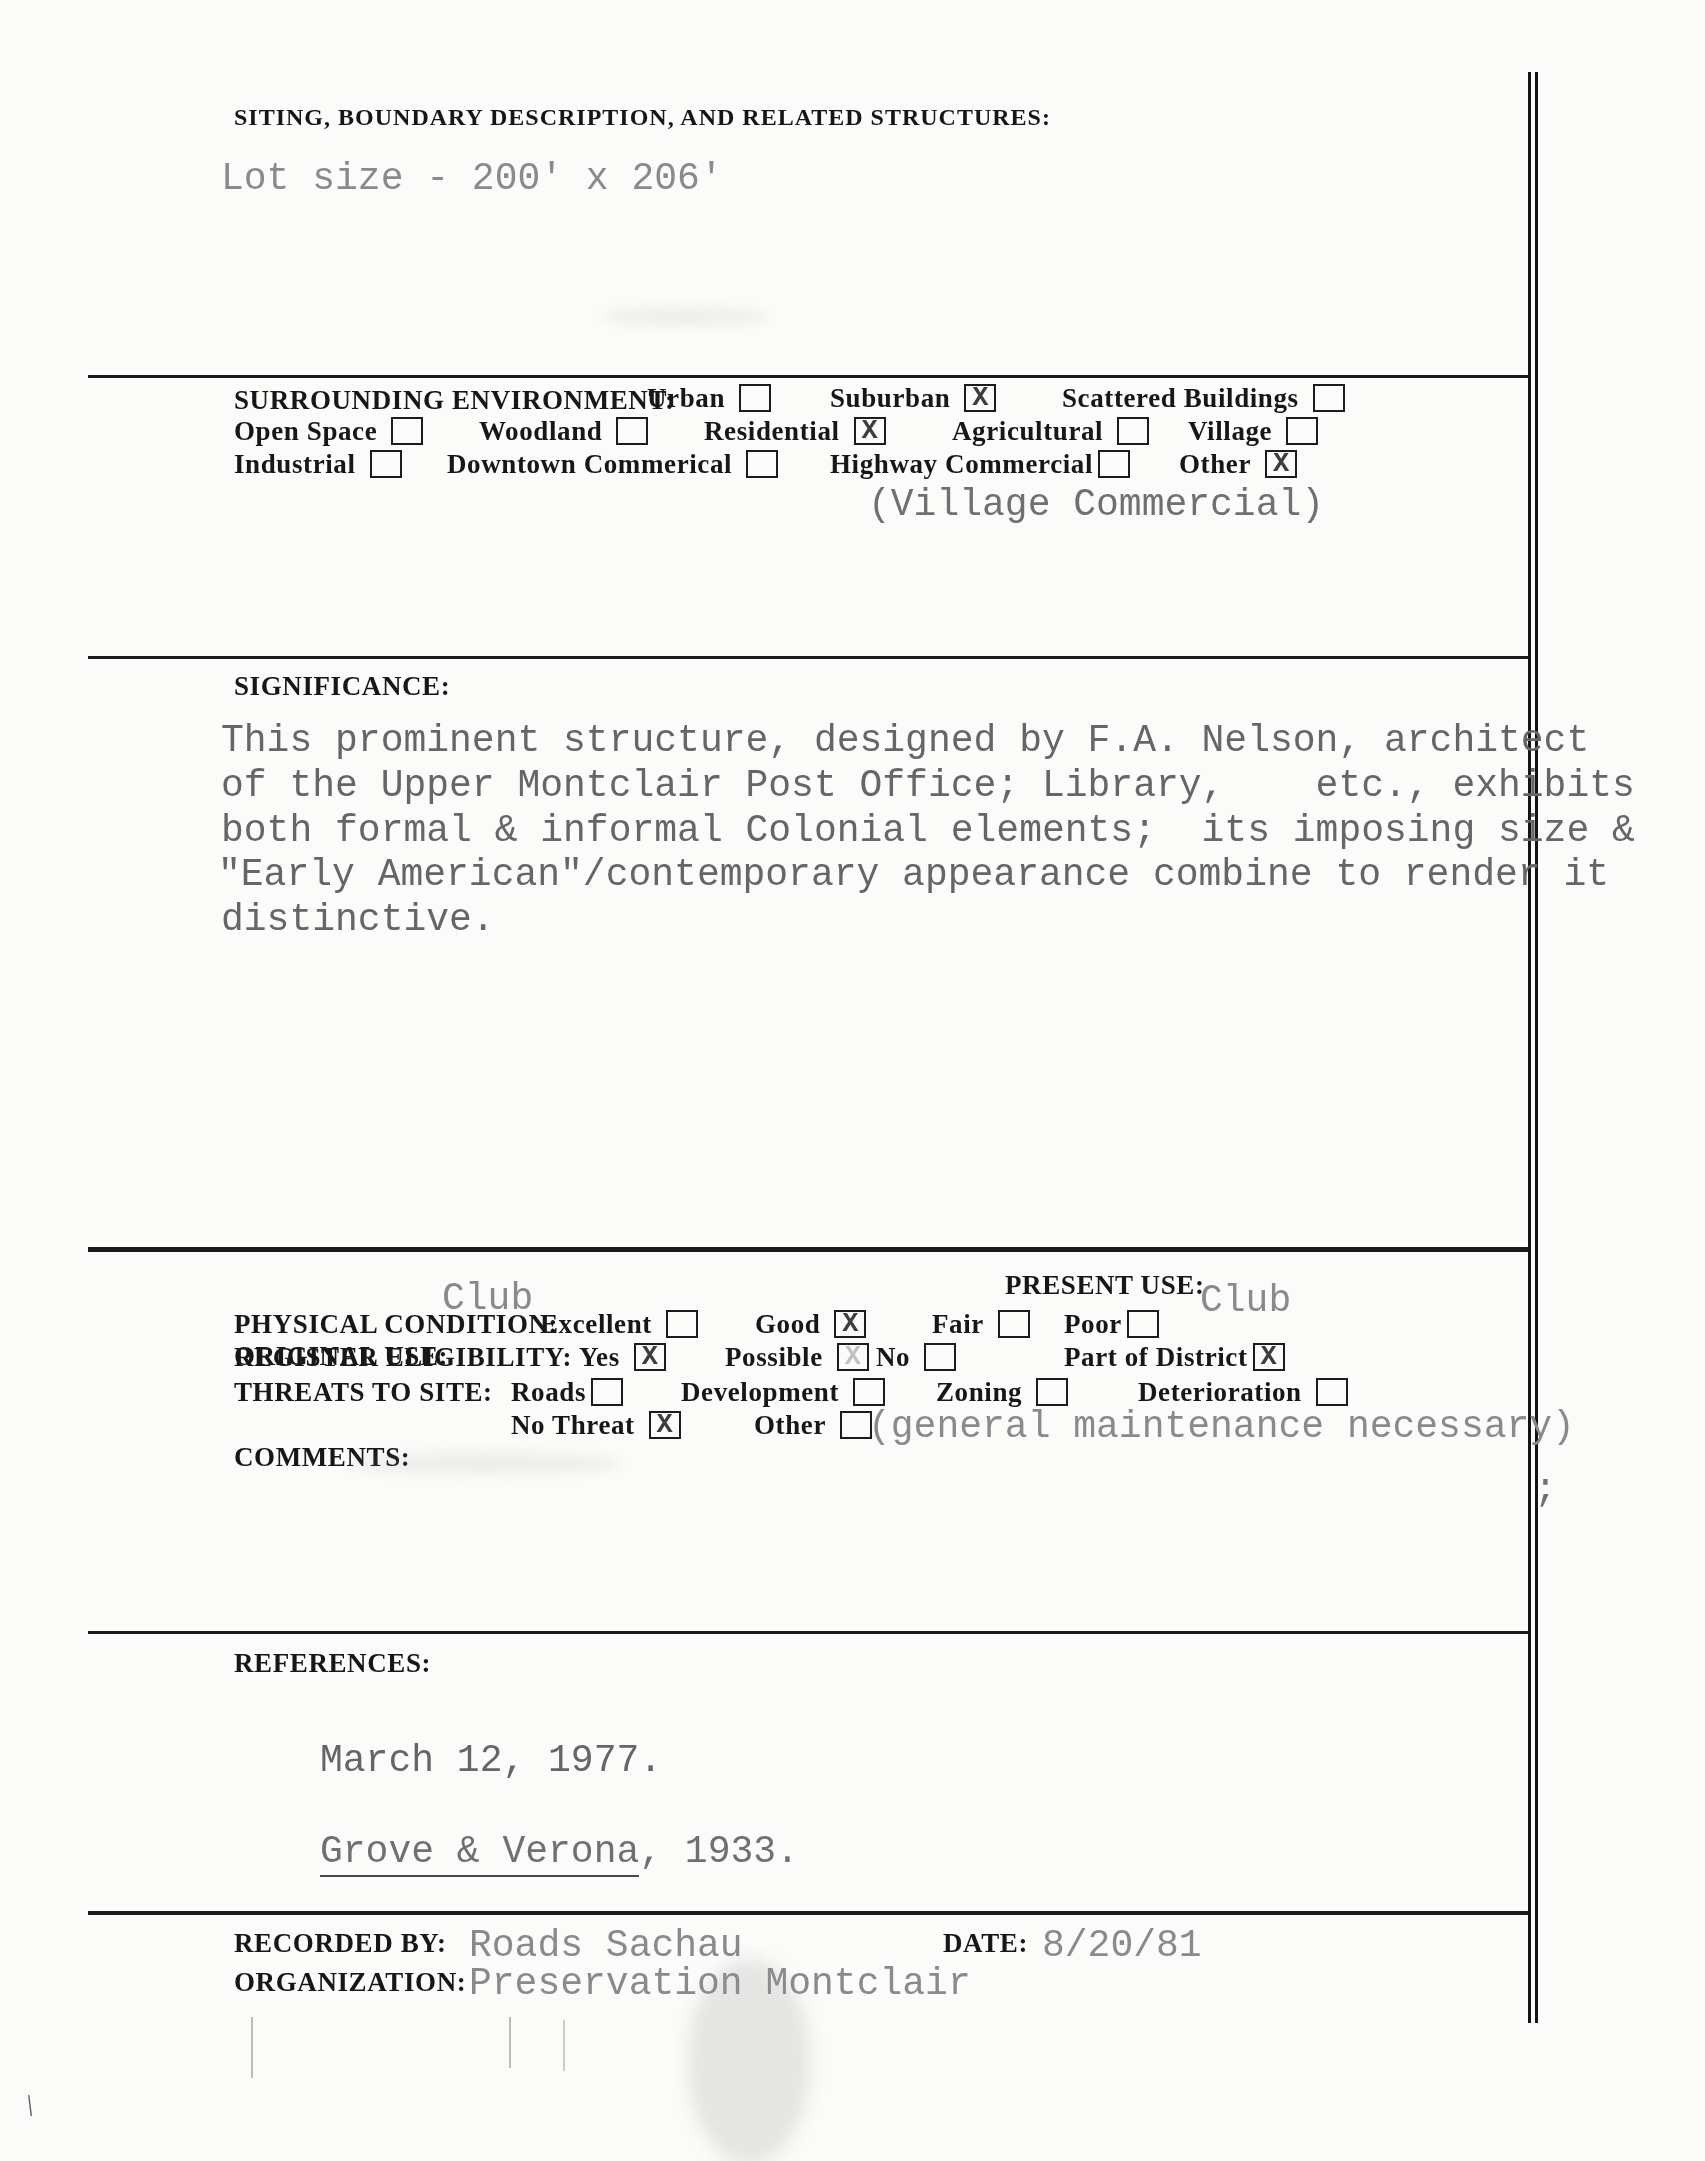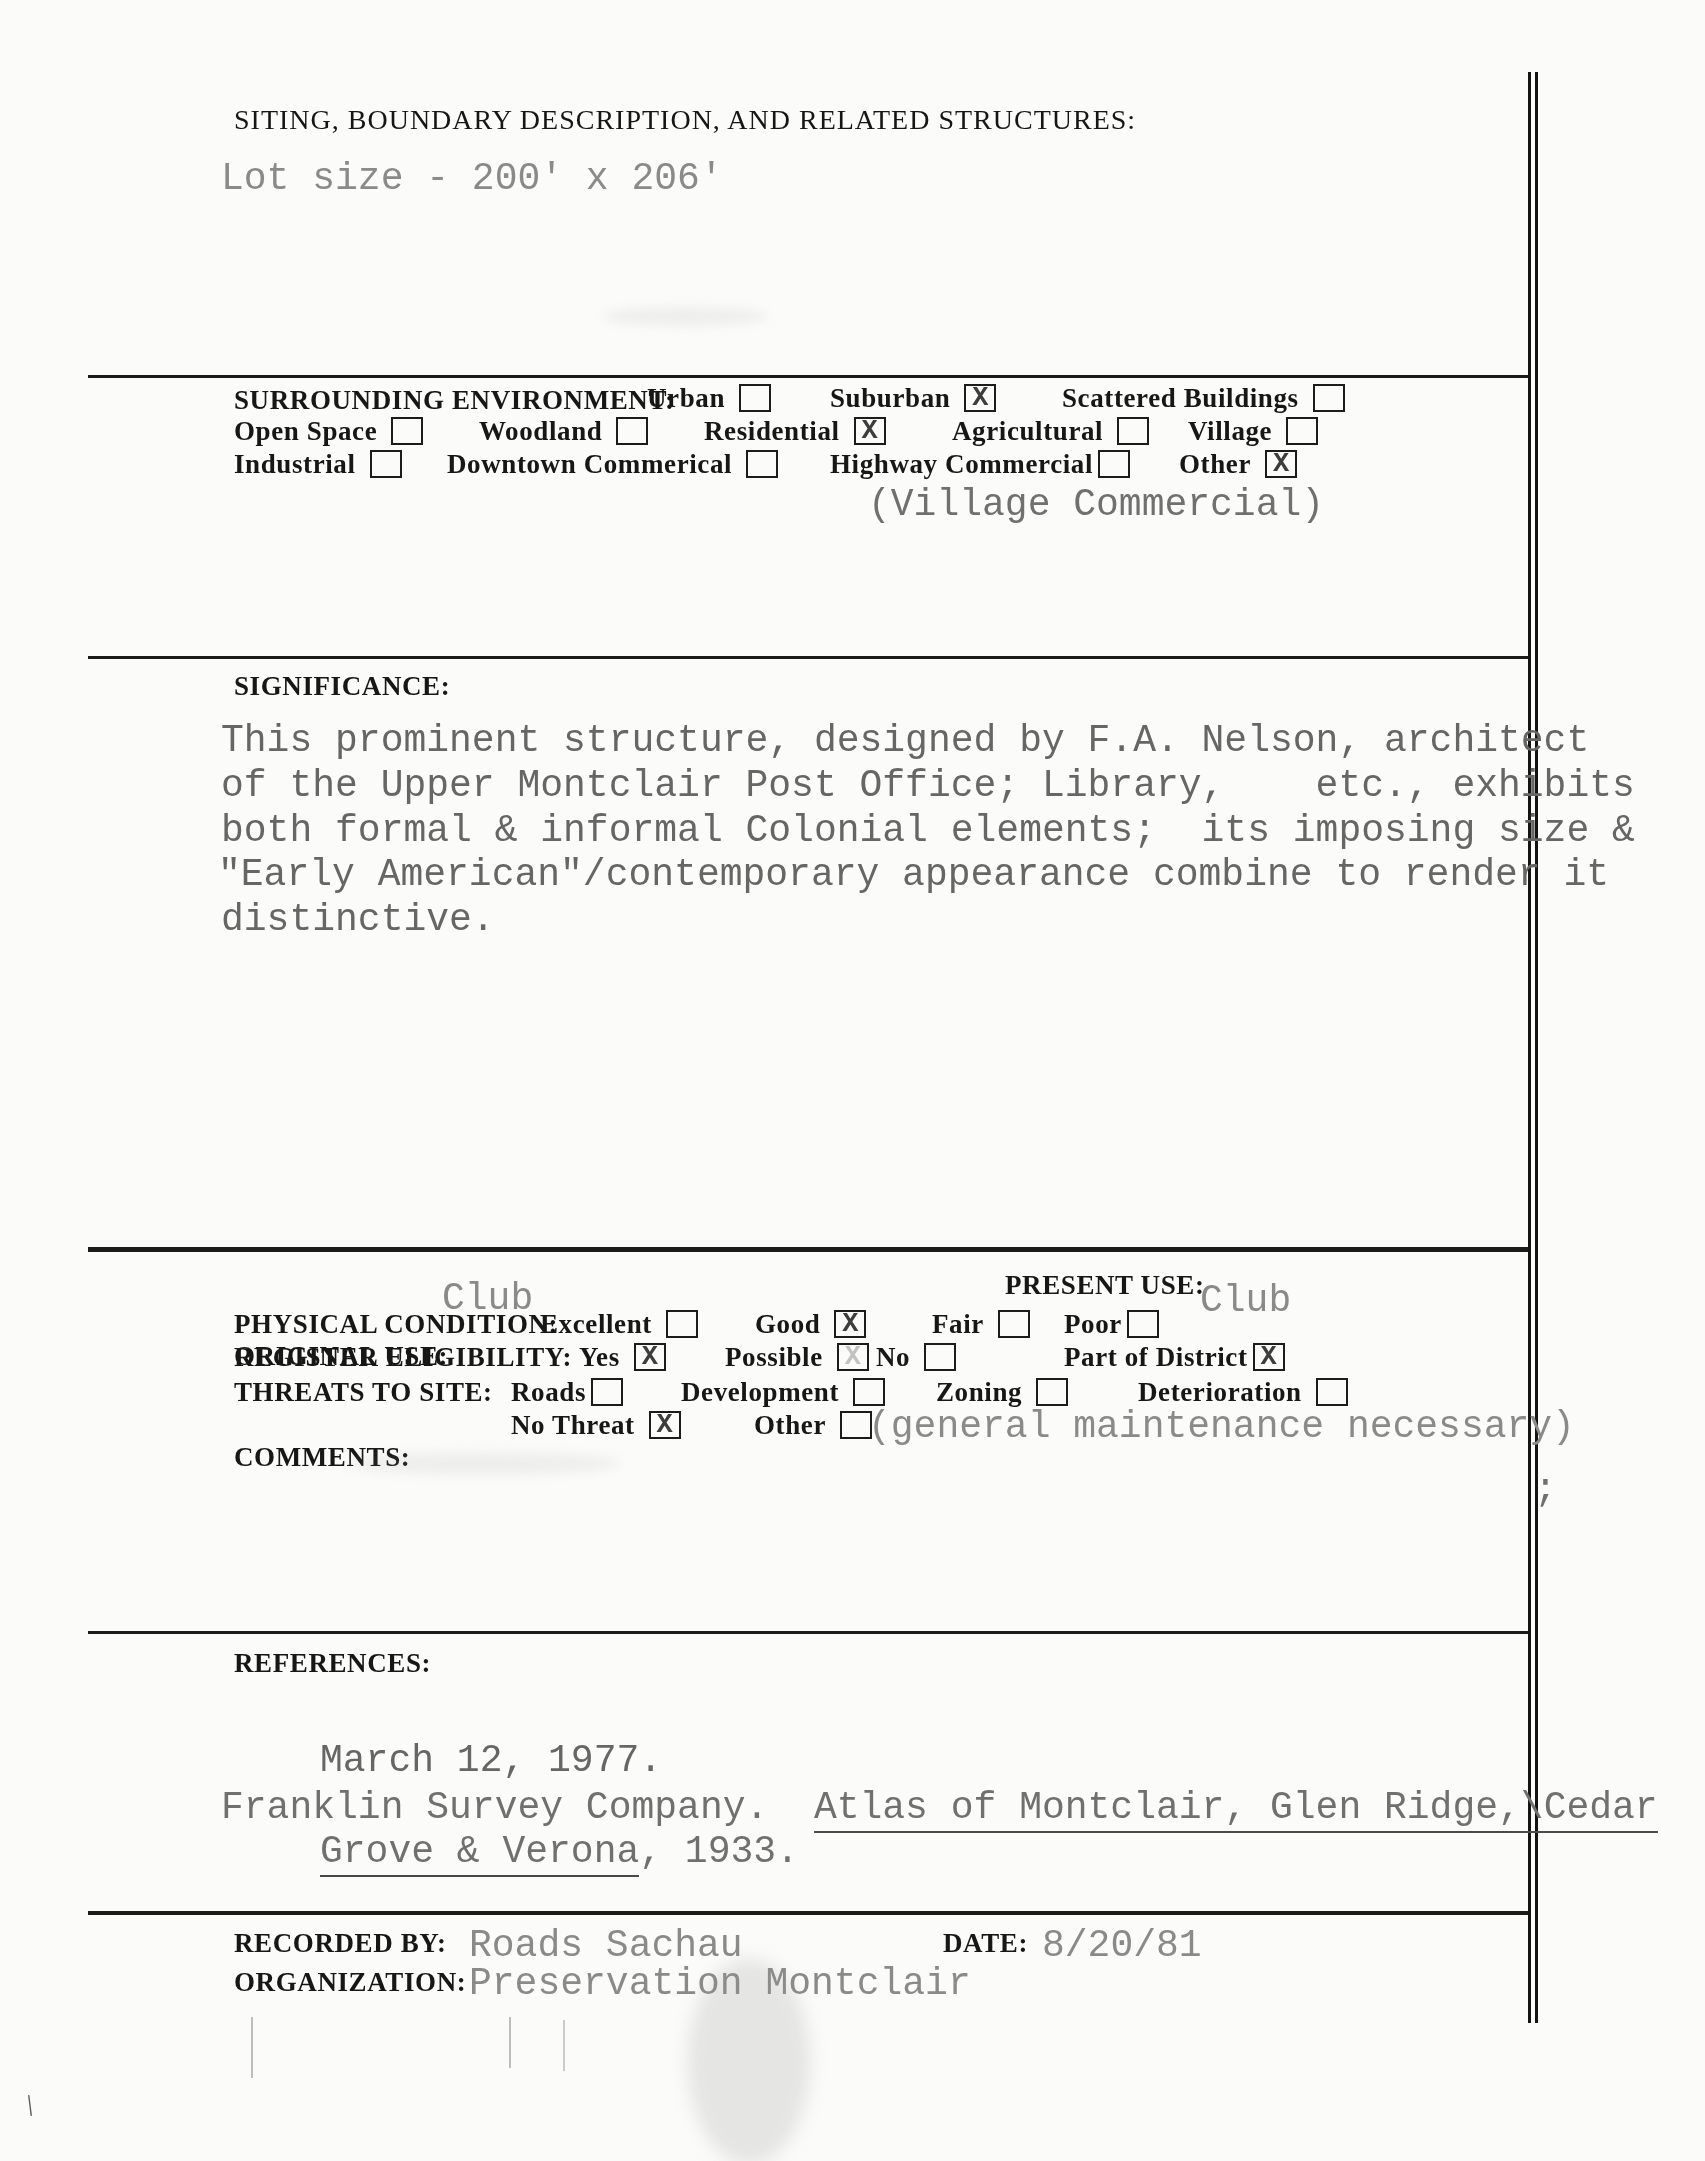--- a/index.html
+++ b/index.html
@@ -1,20 +1,20 @@
 <!DOCTYPE html>
 <html style="font-size:10.2px"><head>
 <meta charset="utf-8">
 <style>
   html,body{margin:0;padding:0;background:#e8e8e6;}
   #page{position:relative;width:1706px;height:2161px;background:#fbfbf9;overflow:hidden;
         font-family:"Liberation Serif",serif;}
   .layer{position:absolute;inset:0;}
   .abs{position:absolute;}
-  .h1{font-family:"Liberation Serif",serif;font-weight:400;font-size:28px;color:#161616;letter-spacing:1px;white-space:nowrap;}
+  .h1{font-family:"Liberation Serif",serif;font-weight:700;font-size:24px;color:#161616;letter-spacing:1px;white-space:nowrap;}
   .flabel{font-family:"Liberation Serif",serif;font-weight:700;font-size:27px;color:#171717;letter-spacing:0.6px;white-space:nowrap;}
   .typed{font-family:"Liberation Mono",monospace;font-size:38px;color:#666;white-space:pre;line-height:1.05;}
   .typed.light{color:#8a8a8a;}
   .typed.mid{color:#707070;}
   .pair{white-space:nowrap;}
   .cb{display:inline-block;width:28px;height:24px;border:2.6px solid #1c1c1c;position:relative;
       vertical-align:-5.1px;margin-left:14px;background:#fbfbf9;}
   .cb.tight{margin-left:5.1px;}
   .cb .mark{position:absolute;left:0;top:-2.6px;width:100%;text-align:center;font-style:normal;
       font-family:"Liberation Mono",monospace;font-weight:700;font-size:27px;line-height:28px;color:#3d3d3d;}
@@ -99,21 +99,20 @@
     <span class="abs pair" style="left:511px;top:1410px"><span class="flabel">No Threat</span><span class="cb"><i class="mark">X</i></span></span>
     <span class="abs pair" style="left:754px;top:1410px"><span class="flabel">Other</span><span class="cb"><i class="mark"></i></span></span>
     <div class="abs typed light" style="left:868px;top:1407px">(general maintenance necessary)</div>
 
     <div class="abs flabel" style="left:234px;top:1442px">COMMENTS:</div>
   </div>
 
   <div class="layer">
     <div class="abs flabel" style="left:234px;top:1648px">REFERENCES:</div>
     <div class="abs typed" style="left:320px;top:1741px">March 12, 1977.</div>
-    <div class="abs typed mid" style="left:221px;top:1788px"><span>Franklin Survey Company.  </span><span class="uline">Atlas of Montclair, Glen Ridge,\Cedar</span></div>
     <div class="abs typed mid" style="left:320px;top:1832px"><span class="uline">Grove &amp; Verona</span><span>, 1933.</span></div>
   </div>
 
   <div class="layer">
     <div class="abs flabel" style="left:234px;top:1928px">RECORDED BY:</div>
     <div class="abs typed light" style="left:469px;top:1926px">Roads Sachau</div>
     <div class="abs flabel" style="left:943px;top:1928px">DATE:</div>
     <div class="abs typed light" style="left:1042px;top:1926px">8/20/81</div>
     <div class="abs flabel" style="left:234px;top:1967px">ORGANIZATION:</div>
     <div class="abs typed light" style="left:469px;top:1964px">Preservation Montclair</div>

